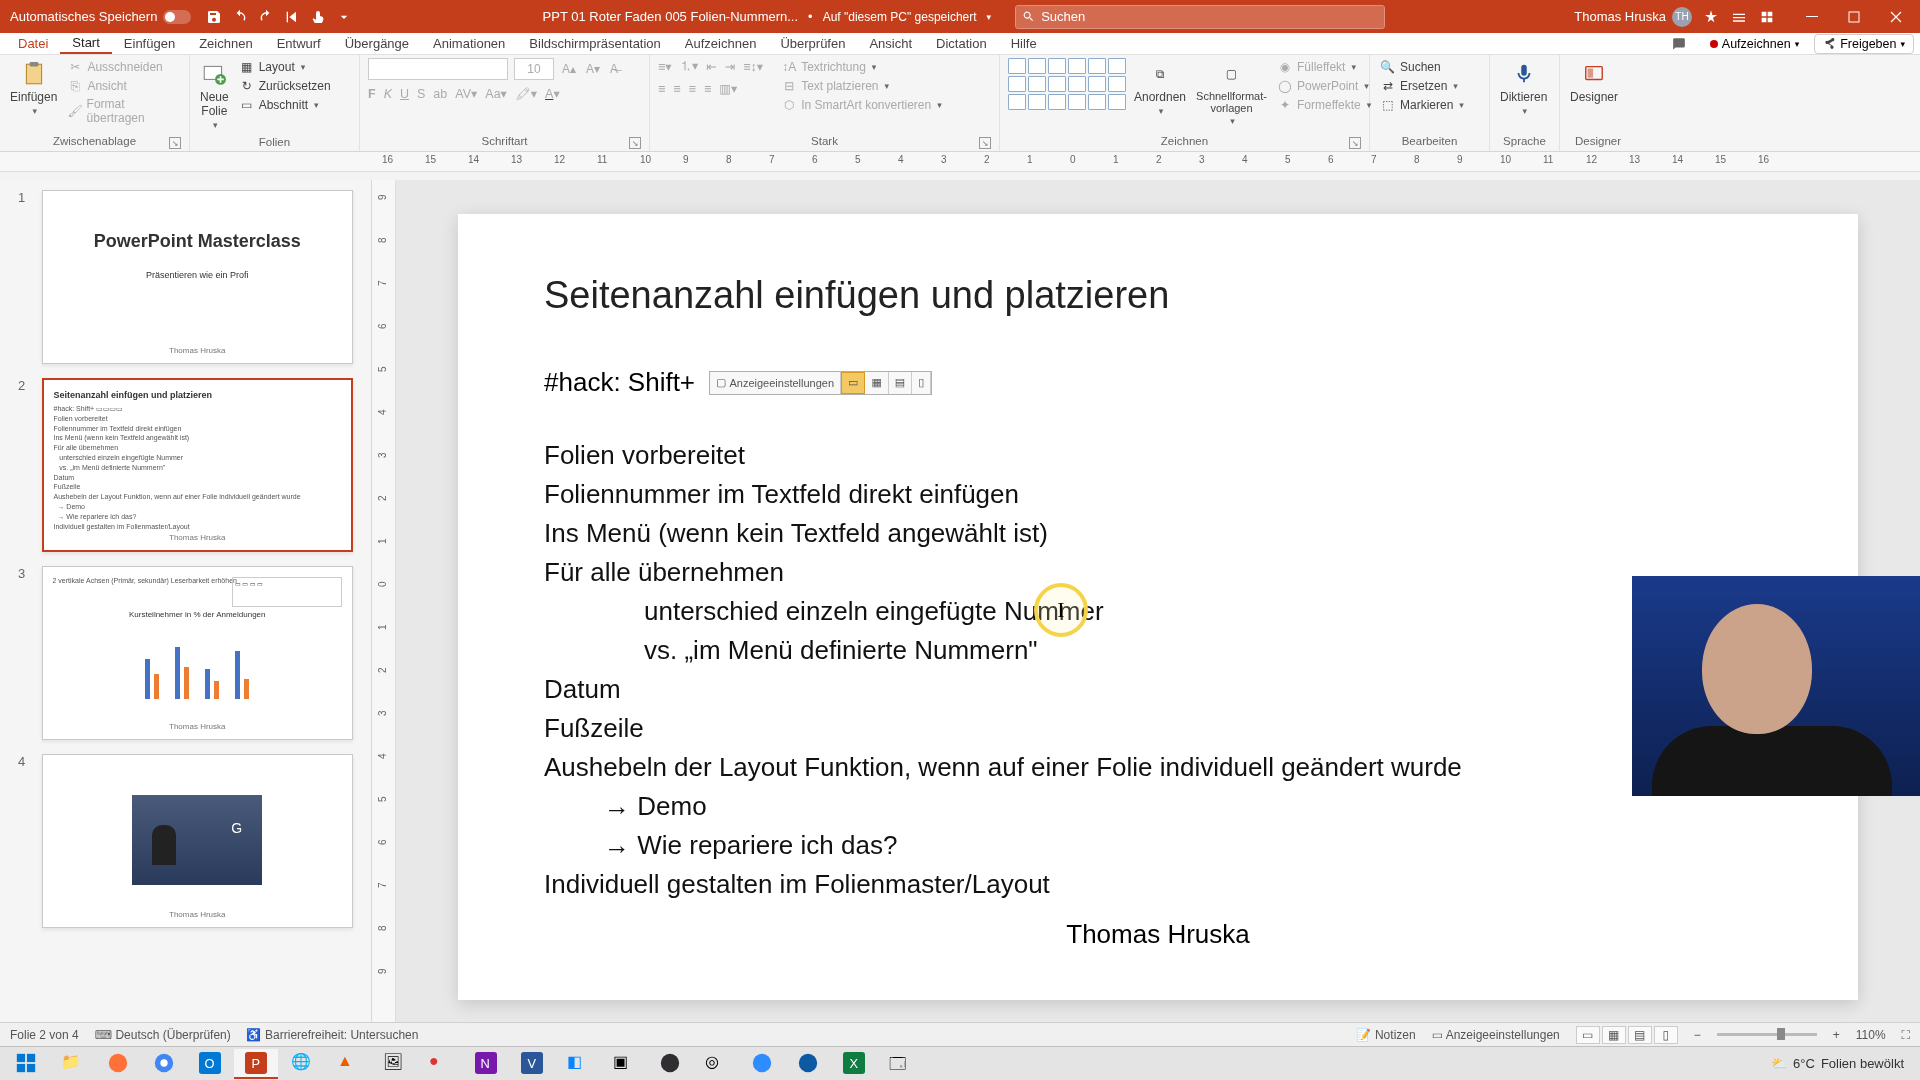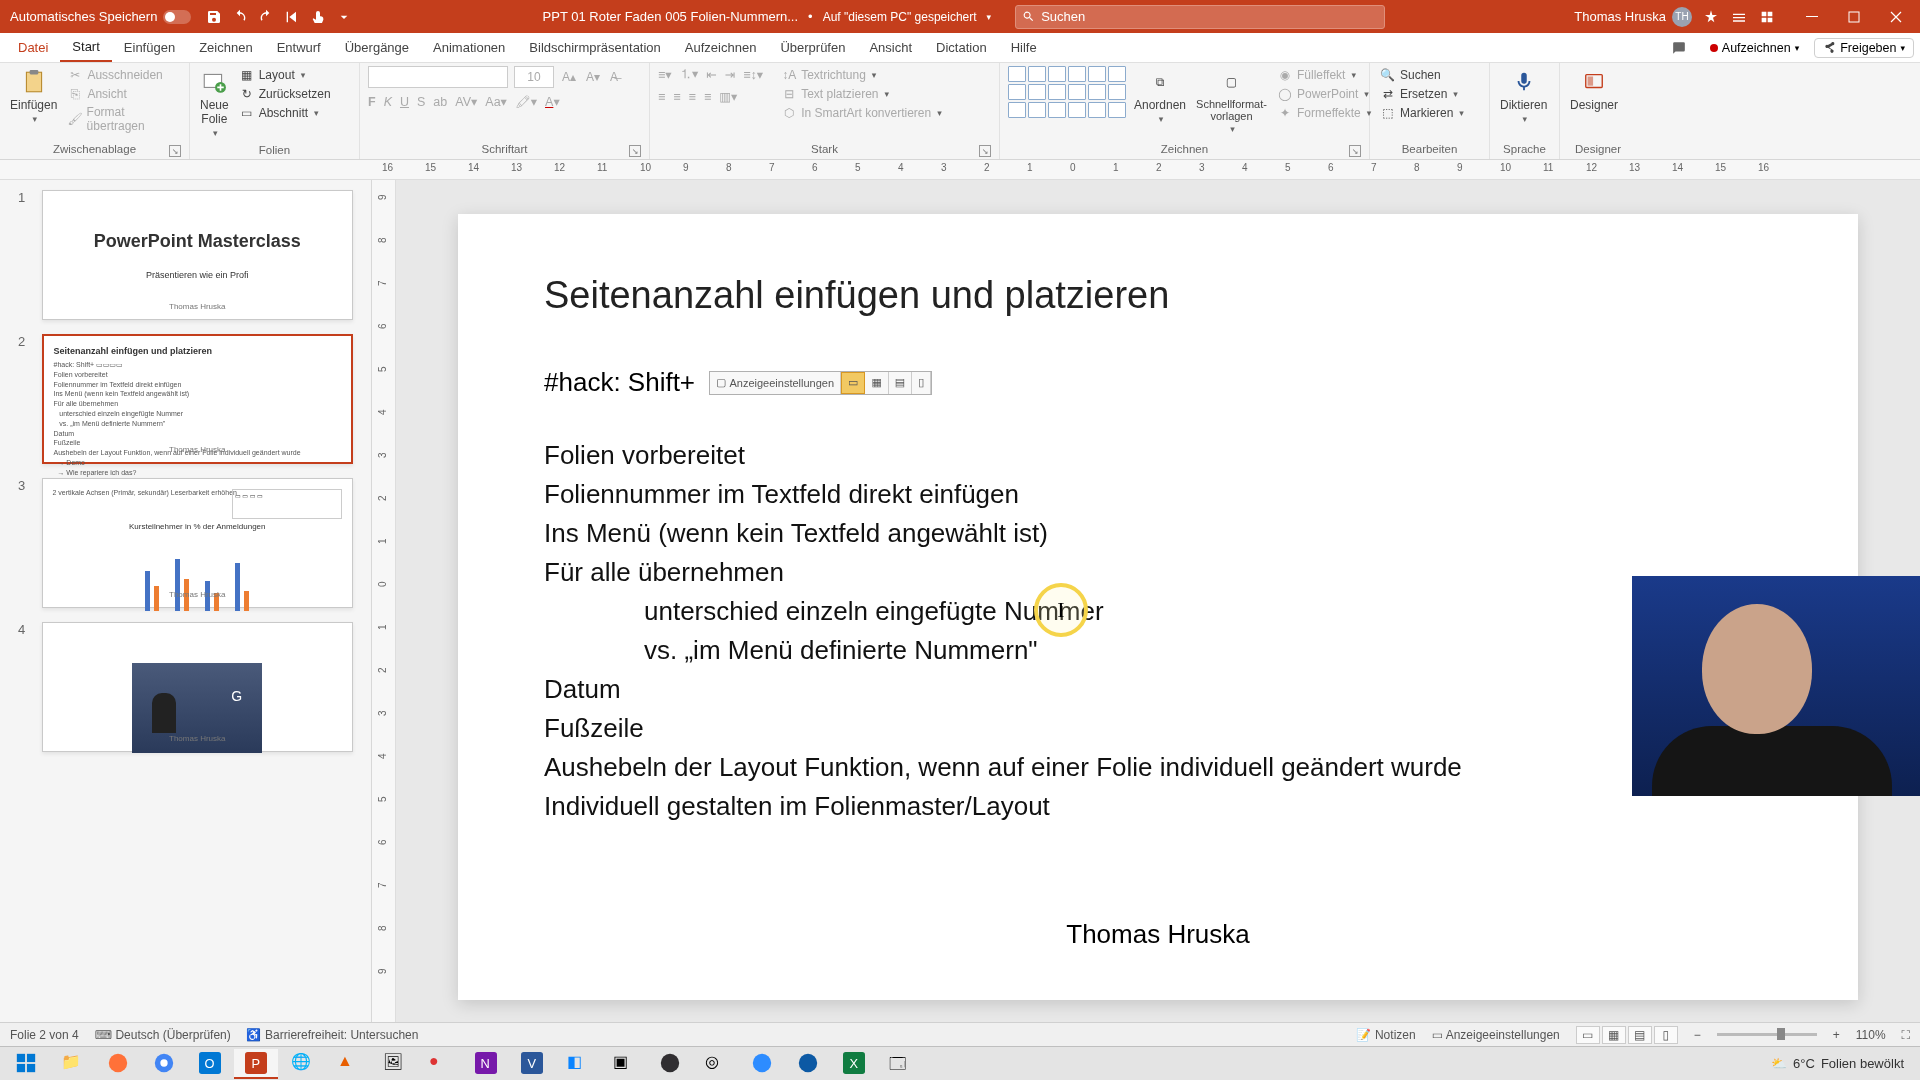--- a/index.html
+++ b/index.html
@@ -19,21 +19,21 @@
 .titlebar .search { width: 370px; height: 24px; background: #d36b51; border: 1px solid #e08f7a; border-radius: 3px; display: flex; align-items: center; padding: 0 6px; color: #fff; font-size: 13px; margin-left: 14px; }
 .titlebar .search svg { width: 13px; height: 13px; fill: #fff; margin-right: 6px; }
 .titlebar .right { display: flex; align-items: center; gap: 10px; }
 .titlebar .user { display: flex; align-items: center; gap: 6px; font-size: 13px; }
 .titlebar .avatar { width: 20px; height: 20px; border-radius: 50%; background: #9aa2b1; color: #fff; display: flex; align-items: center; justify-content: center; font-size: 10px; }
 .titlebar .winctl { display: flex; gap: 2px; margin-left: 6px; }
 .titlebar .winctl .wc { width: 40px; height: 24px; display: flex; align-items: center; justify-content: center; cursor: pointer; }
 .titlebar .winctl .wc svg { fill: #fff; width: 12px; height: 12px; }
 
 
-.ribbon-tabs { height: 30px; background: #fff; border-bottom: 1px solid #e0e0e0; display: flex; align-items: stretch; padding: 0 6px; }
+.ribbon-tabs { height: 22px; background: #fff; border-bottom: 1px solid #e0e0e0; display: flex; align-items: stretch; padding: 0 6px; }
 .ribbon-tabs .tab { padding: 0 12px; font-size: 13px; color: #444; display: flex; align-items: center; cursor: pointer; }
 .ribbon-tabs .tab.file { color: #c43e1c; font-weight: 400; }
 .ribbon-tabs .tab.active { border-bottom: 2px solid #c43e1c; color: #222; }
 .ribbon-tabs .spacer { flex: 1; }
 .ribbon-tabs .right-tabs { display: flex; align-items: center; gap: 6px; }
 .ribbon-tabs .right-tabs .pill { display: flex; align-items: center; gap: 4px; font-size: 12.5px; padding: 2px 8px; border-radius: 4px; border: 1px solid transparent; cursor: pointer; }
 .ribbon-tabs .right-tabs .pill.primary { border-color: #cfcfcf; }
 .ribbon-tabs .right-tabs .pill .dot { width: 8px; height: 8px; border-radius: 50%; background: #c00; }
 
 
@@ -62,21 +62,21 @@
 .ruler { height: 20px; background: #f7f7f7; border-bottom: 1px solid #ddd; display: flex; }
 .ruler .gutter { width: 382px; }
 .ruler .ticks { flex: 1; position: relative; font-size: 10px; color: #666; }
 .ruler .ticks .t { position: absolute; top: 2px; }
 
 
 .work { position: absolute; top: 180px; left: 0; right: 0; bottom: 32px; display: flex; background: #e8e8e8; }
 .thumbs { width: 372px; background: #f5f5f5; border-right: 1px solid #d8d8d8; overflow-y: auto; padding: 10px 18px; }
 .thumb { display: flex; gap: 10px; margin-bottom: 14px; }
 .thumb .num { width: 14px; font-size: 13px; color: #666; }
-.thumb .mini { width: 322px; height: 130px; background: #fff; border: 1px solid #c9c9c9; box-shadow: 0 2px 4px rgba(0,0,0,.08); position: relative; padding: 10px; font-size: 9px; color: #333; }
+.thumb .mini { width: 322px; height: 174px; background: #fff; border: 1px solid #c9c9c9; box-shadow: 0 2px 4px rgba(0,0,0,.08); position: relative; padding: 10px; font-size: 9px; color: #333; }
 .thumb.sel .mini { border: 2px solid #c43e1c; }
 .mini .title { font-size: 18px; font-weight: 700; text-align: center; margin-top: 30px; }
 .mini .sub { text-align: center; font-size: 9px; margin-top: 18px; }
 .mini .auth { position: absolute; bottom: 8px; left: 0; right: 0; text-align: center; font-size: 8px; color: #777; }
 .mini2-title { font-size: 9px; font-weight: 600; }
 .mini2-body { font-size: 7px; color: #555; line-height: 1.4; margin-top: 4px; }
 .mini3-chart { margin-top: 20px; display: flex; justify-content: center; gap: 4px; align-items: flex-end; height: 60px; }
 .mini3-chart .bar { width: 5px; }
 .mini4-img { width: 130px; height: 90px; background: linear-gradient(180deg,#4a5a7a 0%, #3a4a6a 50%, #2a3a5a 100%); margin: 30px auto 0; position: relative; }
 
@@ -636,20 +636,22 @@
         </div>
         <div class="line">Folien vorbereitet</div>
         <div class="line">Foliennummer im Textfeld direkt einfügen</div>
         <div class="line">Ins Menü (wenn kein Textfeld angewählt ist)</div>
         <div class="line">Für alle übernehmen</div>
         <div class="line indent1">unterschied  einzeln eingefügte Nummer</div>
         <div class="line indent1">vs. „im Menü definierte Nummern"</div>
         <div class="line">Datum</div>
         <div class="line">Fußzeile</div>
         <div class="line">Aushebeln der Layout Funktion, wenn auf einer Folie individuell geändert wurde</div>
+        <div class="line" style="padding-left:60px"><span class="arrow">Demo</span></div>
+        <div class="line" style="padding-left:60px"><span class="arrow">Wie repariere ich das?</span></div>
         <div class="line">Individuell gestalten im Folienmaster/Layout</div>
         <div class="author">Thomas Hruska</div>
 
         <div class="cursor-ring" style="left:576px;top:369px">I</div>
       </div>
     </div>
   </div>
 
   <div class="webcam">
     <div class="body"></div>

